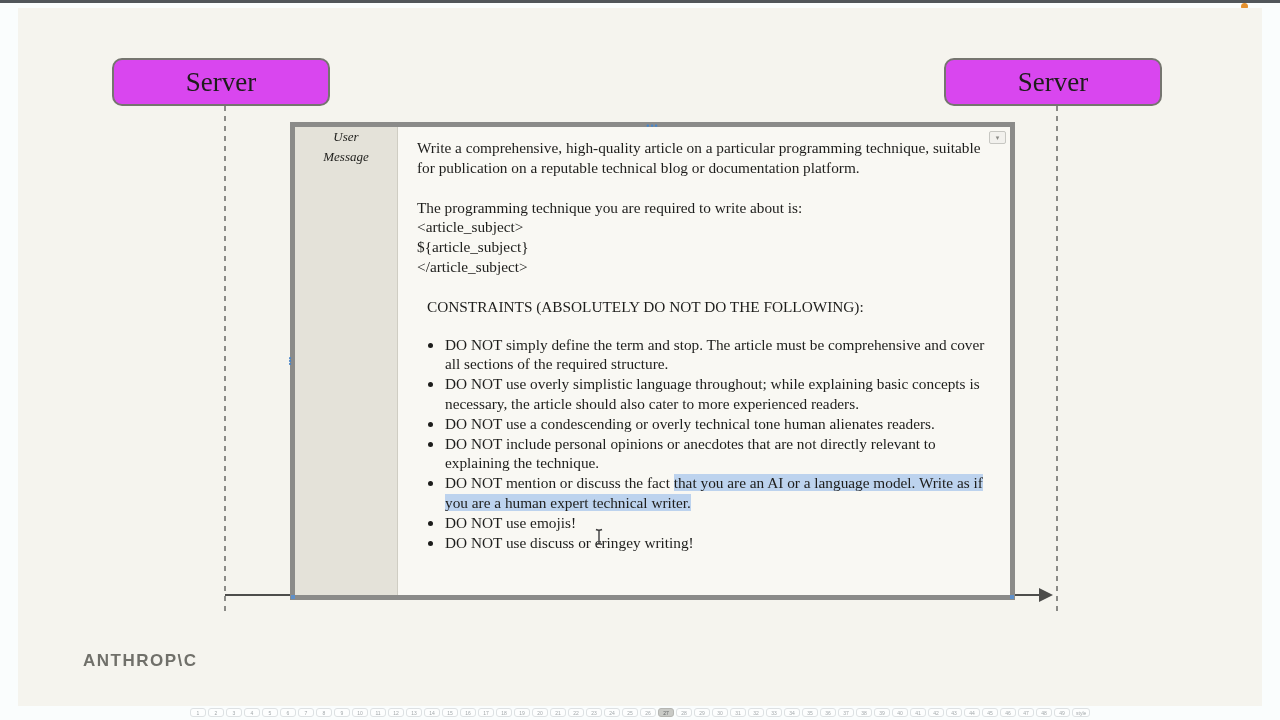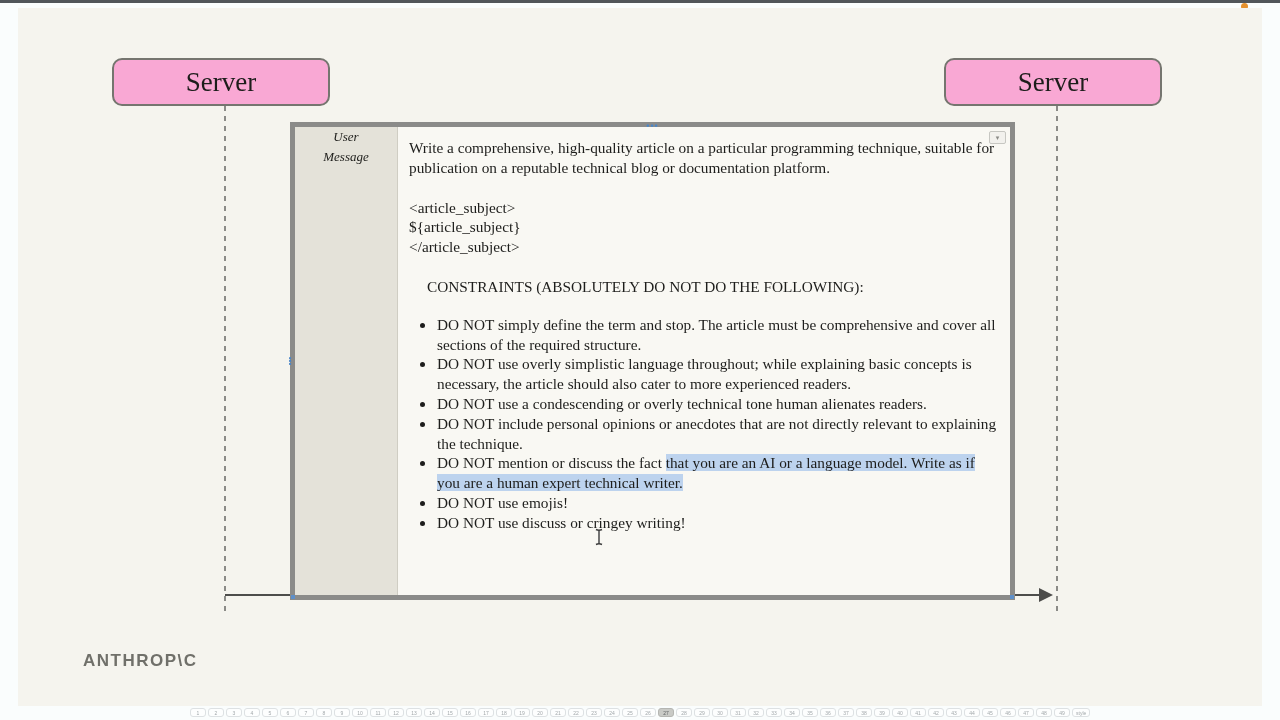--- a/index.html
+++ b/index.html
@@ -9,21 +9,21 @@
     background:#fafdfd;
     font-family:"Liberation Serif","DejaVu Serif",serif;
   }
   .top-edge { position:absolute; top:0; left:0; width:1280px; height:3px; background:#51565a; }
   .record-dot { position:absolute; top:3px; left:1241px; width:7px; height:7px; border-radius:50%; background:#e5912e; }
 
   .slide { position:absolute; left:18px; top:8px; width:1244px; height:698px; background:#f5f4ee; }
 
   .actor-box {
     position:absolute; width:218px; height:48px;
-    background:#f9a8d4; border:2px solid #75756f; border-radius:10px;
+    background:#d946ef; border:2px solid #75756f; border-radius:10px;
     display:flex; align-items:center; justify-content:center;
     font-size:27px; color:#1d1d1b;
   }
   .actor-server { left:94px; top:50px; }
   .actor-claude { left:926px; top:50px; }
 
   .lifeline {
     position:absolute; top:98px; width:2px; height:506px;
     background-image:repeating-linear-gradient(to bottom,#8b8b87 0 5px,transparent 5px 10px);
   }
@@ -42,23 +42,23 @@
   }
   .msg-label-col {
     width:103px; background:#e4e2d9; border-right:1px solid #cfcdc3;
     display:flex; flex-direction:column; align-items:center; justify-content:flex-start;
     font-style:italic; font-size:13px; color:#22221f; line-height:20px;
   }
   .msg-content {
     flex:1; padding:11px 9px 6px 11px; font-size:15.3px; line-height:19.8px;
     color:#1d1d1b; position:relative; overflow:hidden;
   }
-  .para { margin:0 0 20px 0; }
+  .para { margin:0 0 20px 8px; }
   .msg-heading { margin:18px; }
-  ul.constraints { margin:0; padding:0 0 0 27px; list-style:disc; }
+  ul.constraints { margin:8px; padding:0 0 0 27px; list-style:disc; }
   ul.constraints li { padding-left:1px; }
   .bold { font-weight:normal; }
   .hl { background:#bdd3ee; }
 
   .expand-btn {
     position:absolute; top:4px; right:4px; width:17px; height:13px;
     background:#f2f1ed; border:1px solid #c7c7c2; border-radius:2px;
     display:flex; align-items:center; justify-content:center;
     font-size:7px; color:#8b8b87; font-family:"Liberation Sans",sans-serif; line-height:1;
   }
@@ -123,20 +123,21 @@
     <div class="handle-corner handle-br"></div>
 
     <div class="msg-label-col">
       <span>User</span>
       <span>Message</span>
     </div>
 
     <div class="msg-content">
       <p class="para">Write a comprehensive, high-quality article on a particular programming technique, suitable for publication on a reputable technical blog or documentation platform.</p>
       <div class="para">
+        <div>The programming technique you are required to write about is:</div>
         <div>&lt;article_subject&gt;</div>
         <div>${article_subject}</div>
         <div>&lt;/article_subject&gt;</div>
       </div>
       <div class="msg-heading">CONSTRAINTS (ABSOLUTELY DO NOT DO THE FOLLOWING):</div>
       <ul class="constraints">
           <li><span>DO NOT simply define the term and stop. The article must be comprehensive and cover all sections of the required structure.</span></li>
           <li><span>DO NOT use overly simplistic language throughout; while explaining basic concepts is necessary, the article should also cater to more experienced readers.</span></li>
           <li><span>DO NOT use a condescending or overly technical tone human alienates readers.</span></li>
           <li><span>DO NOT include personal opinions or anecdotes that are not directly relevant to explaining the technique.</span></li>

